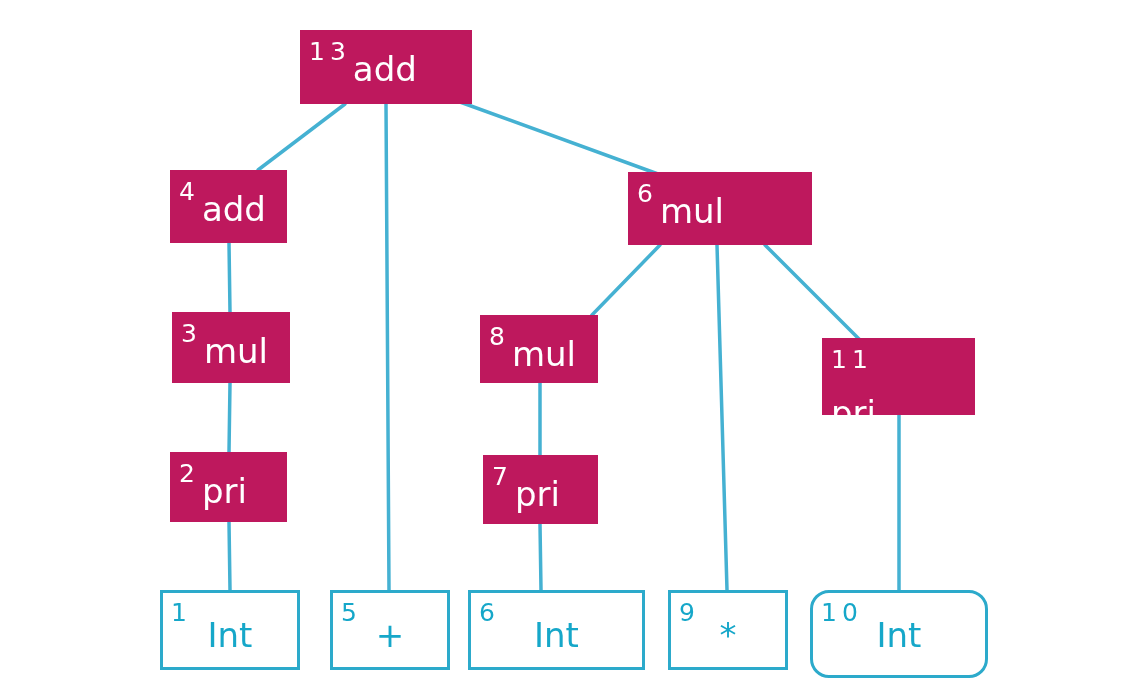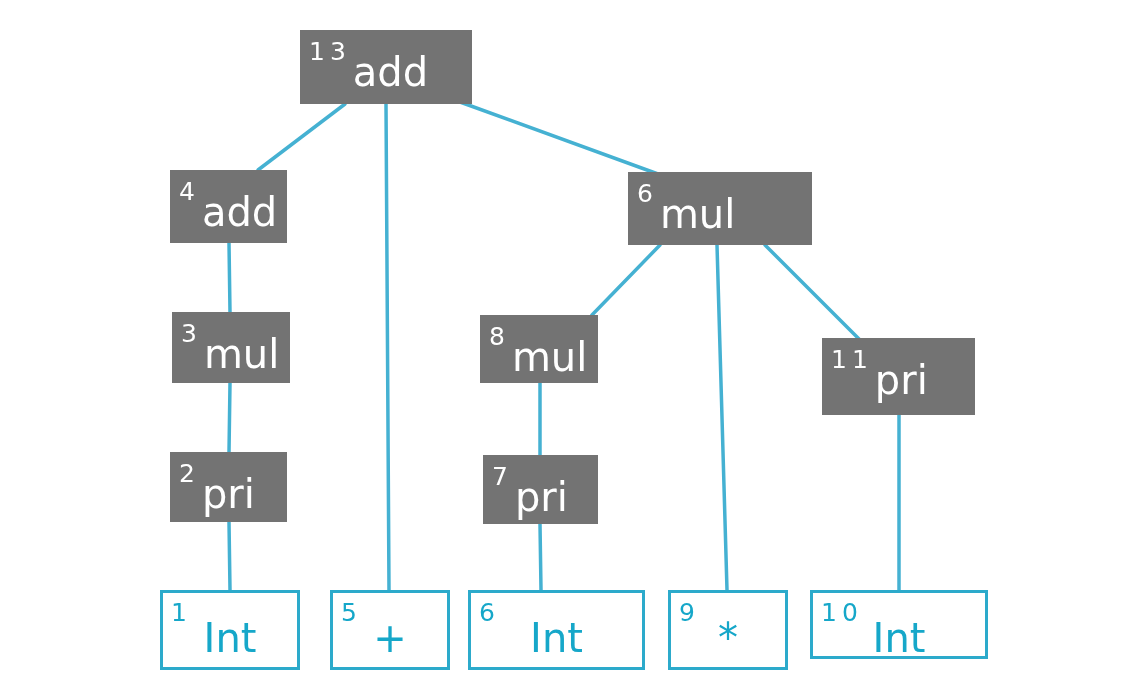--- a/index.html
+++ b/index.html
@@ -25,21 +25,21 @@
     stroke: #45b1d2;
     stroke-width: 3.5;
     stroke-linecap: round;
   }
   .node {
     position: absolute;
     display: flex;
     align-items: flex-start;
   }
   .node.filled {
-    background: #737373;
+    background: #be185d;
     color: #ffffff;
     justify-content: flex-start;
     padding-left: 9px;
   }
   .node.leaf {
     background: #ffffff;
     border: 3px solid #2caacb;
     color: #16a7c9;
     justify-content: center;
   }
@@ -50,43 +50,43 @@
     margin-right: 2px;
     white-space: nowrap;
   }
   .leaf .num {
     position: absolute;
     left: 8px;
     top: 5px;
     margin: 0;
   }
   .label {
-    font-size: 40px;
+    font-size: 34px;
     margin-top: 19px;
     white-space: nowrap;
   }
   .leaf .label {
     margin-top: 22px;
     text-align: right;
   }
 
   
   #node-13 { left: 300px; top: 30px;  width: 172px; height: 74px; }
   #node-4  { left: 170px; top: 170px; width: 117px; height: 73px; }
   #node-12 { left: 628px; top: 172px; width: 184px; height: 73px; }
   #node-3  { left: 172px; top: 312px; width: 118px; height: 71px; }
   #node-8  { left: 480px; top: 315px; width: 118px; height: 68px; }
-  #node-11 { left: 822px; top: 338px; width: 153px; height: 77px; }
+  #node-11 { left: 822px; top: 338px; width: 153px; height: 77px; flex-direction: column; }
   #node-2  { left: 170px; top: 452px; width: 117px; height: 70px; }
   #node-7  { left: 483px; top: 455px; width: 115px; height: 69px; }
   #node-1  { left: 160px; top: 590px; width: 140px; height: 80px; }
   #node-5  { left: 330px; top: 590px; width: 120px; height: 80px; }
   #node-6  { left: 468px; top: 590px; width: 177px; height: 80px; }
   #node-9  { left: 668px; top: 590px; width: 120px; height: 80px; }
-  #node-10 { left: 810px; top: 590px; width: 178px; height: 69px; }
+  #node-10 { left: 810px; top: 590px; width: 178px; height: 88px; border-radius: 19px; }
 </style>
 </head>
 <body>
 
 <div class="canvas">
 
   <svg class="edges" viewBox="0 0 1142 696">
     <line x1="345" y1="104" x2="258" y2="170"></line>
     <line x1="386" y1="104" x2="389" y2="590"></line>
     <line x1="460" y1="102" x2="658" y2="174"></line>

